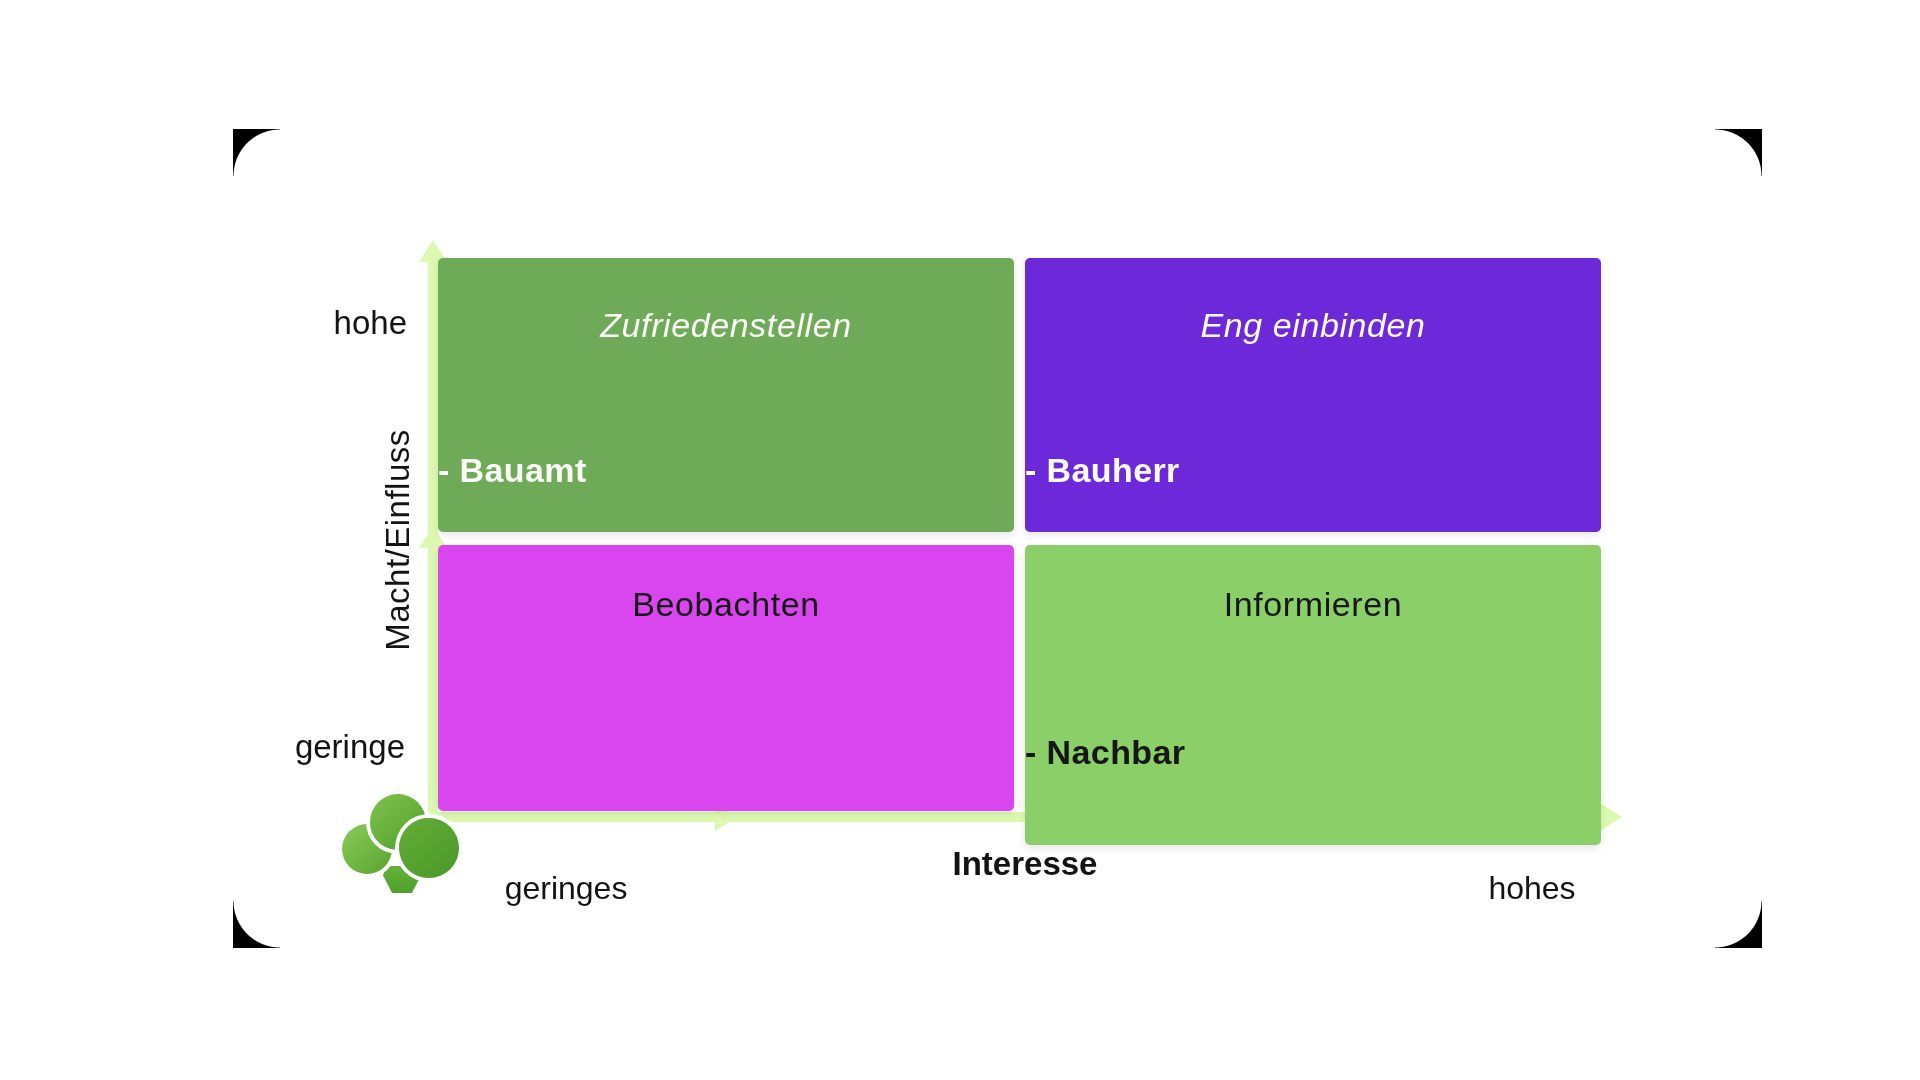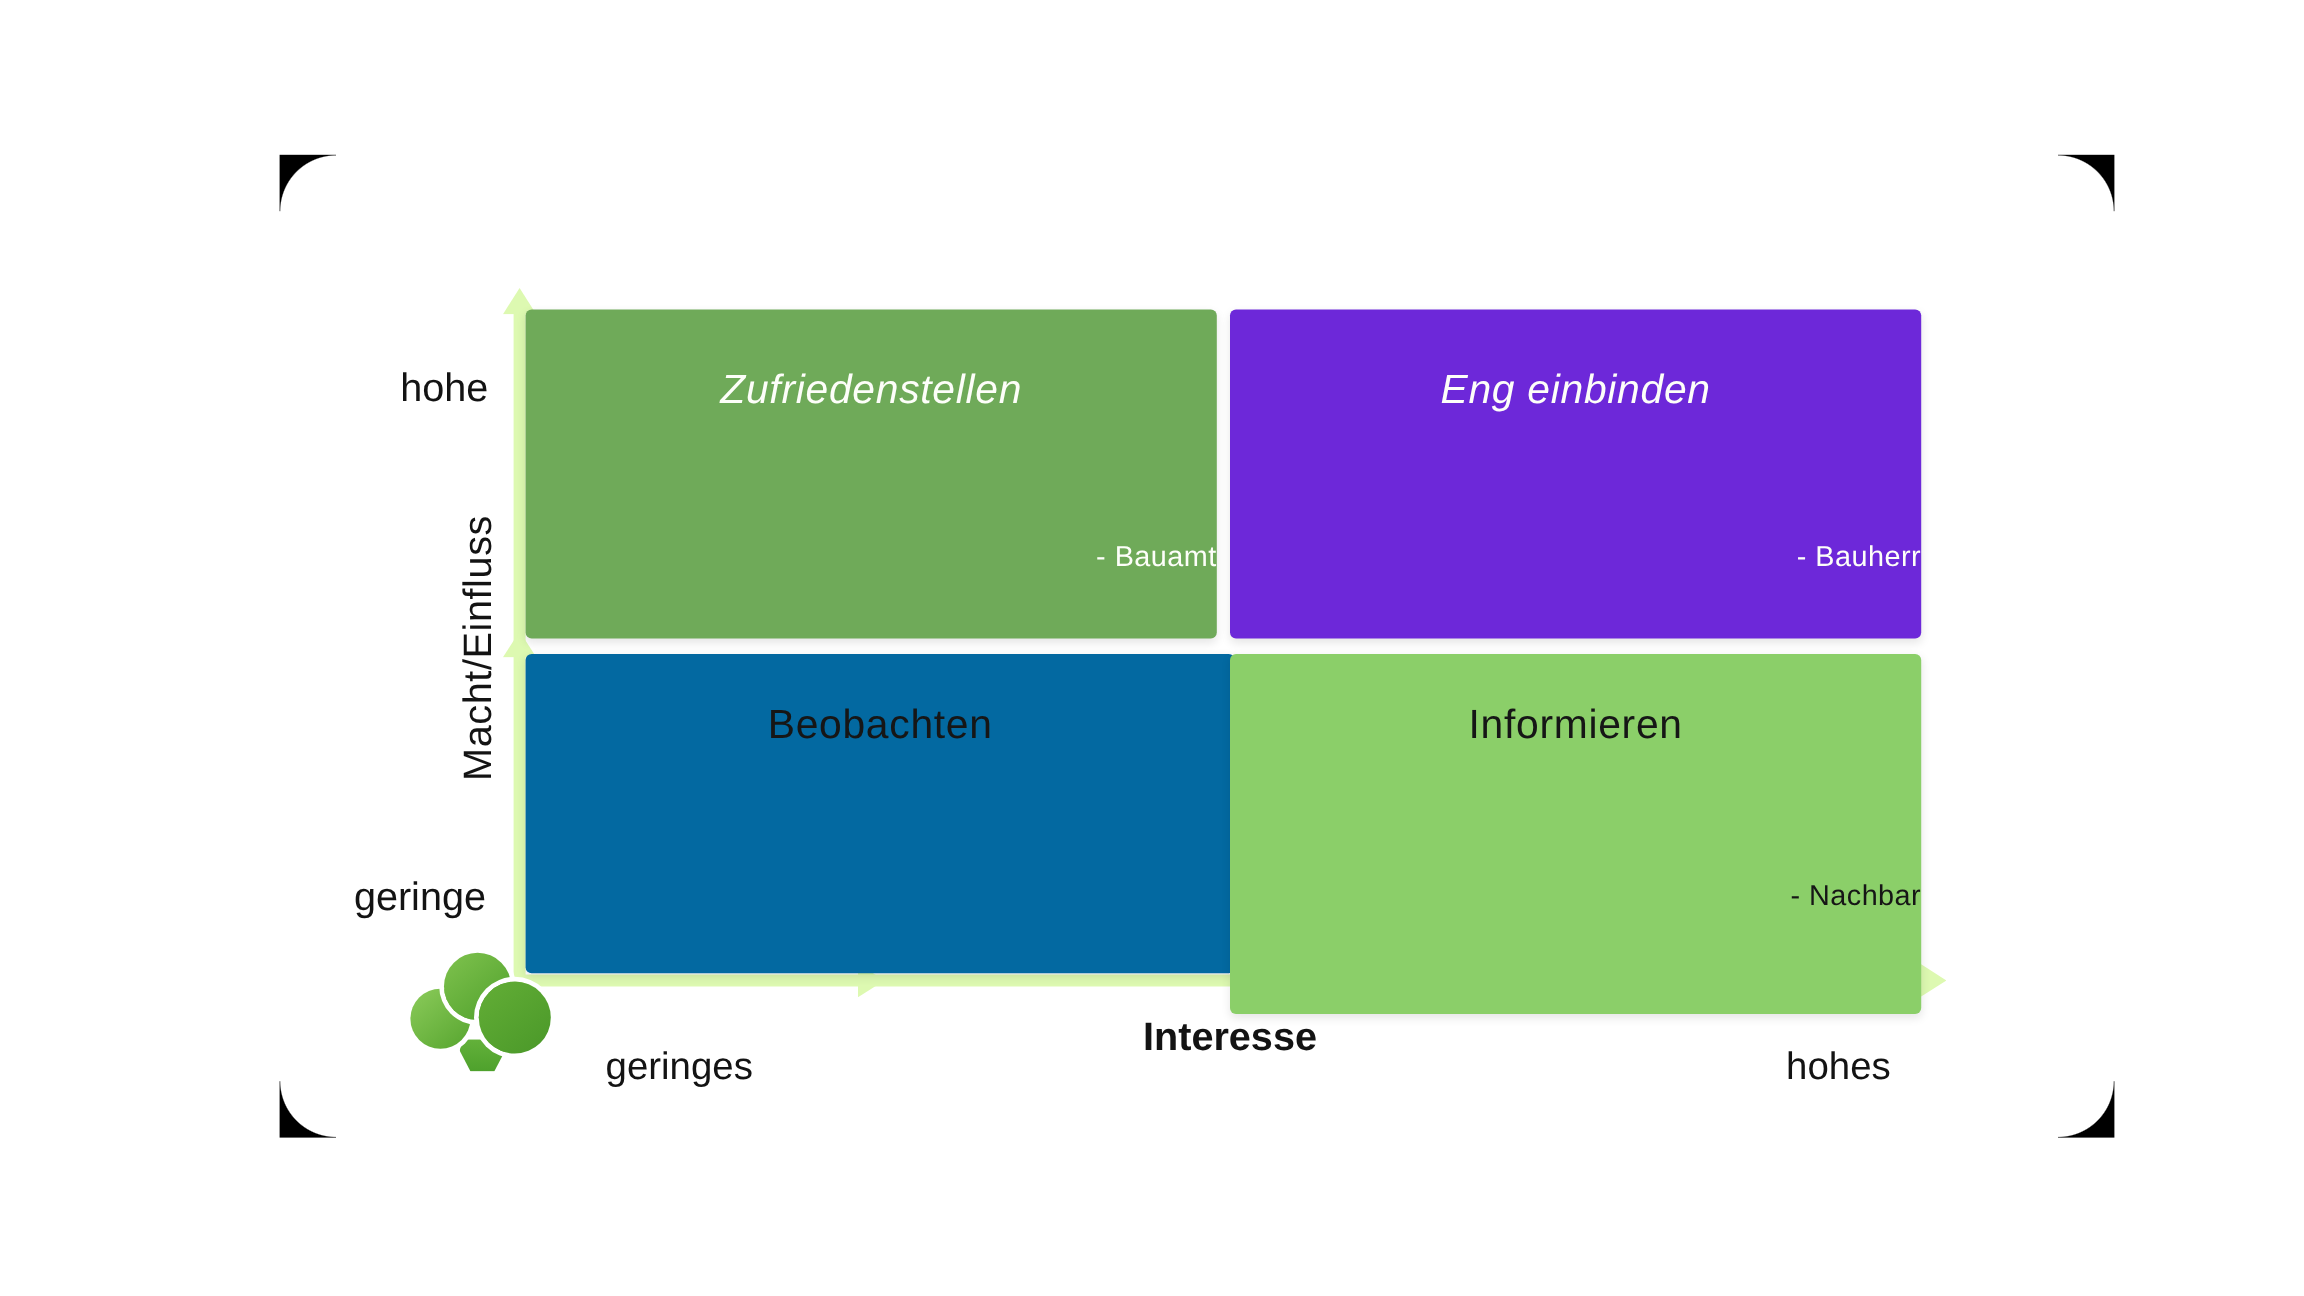--- a/index.html
+++ b/index.html
@@ -21,21 +21,21 @@
   .arrow-up{width:28px;height:22px;clip-path:polygon(50% 0,100% 100%,0 100%);}
   .arrow-right{width:22px;height:28px;clip-path:polygon(0 0,100% 50%,0 100%);}
   .arr-y-top{left:419px;top:240px;}
   .arr-y-mid{left:419px;top:526px;}
   .arr-x-mid1{left:715px;top:803px;}
   .arr-x-mid2{left:1305px;top:803px;}
   .arr-x-end{left:1600px;top:803px;}
   
   .quad{position:absolute;border-radius:5px;box-shadow:0 3px 8px rgba(0,0,0,0.10);}
   .quad .q-title{position:absolute;left:0;right:0;text-align:center;font-size:34px;font-weight:500;letter-spacing:0.6px;}
-  .quad .q-item{position:absolute;left:0;right:0;text-align:right;font-size:24px;font-weight:400;letter-spacing:0.4px;}
+  .quad .q-item{position:absolute;left:0;right:0;text-align:left;font-size:34px;font-weight:700;letter-spacing:0.4px;}
   .q-tl{left:438px;top:258px;width:576px;height:274px;}
   .q-tr{left:1025px;top:258px;width:576px;height:274px;}
   .q-bl{left:438px;top:545px;width:576px;height:266px;}
   .q-br{left:1025px;top:545px;width:576px;height:300px;}
   .q-tl .q-title,.q-tr .q-title{top:48px;color:#fdfef9;font-style:italic;}
   .q-tl .q-item,.q-tr .q-item{top:193px;color:#fdfef9;}
   .q-bl .q-title,.q-br .q-title{top:40px;color:#161616;}
   .q-br .q-item{top:188px;color:#161616;}
   
   .lbl{position:absolute;font-size:33px;font-weight:400;color:#131313;white-space:nowrap;}
@@ -75,21 +75,21 @@
   <div class="arrow arrow-right arr-x-end"></div>
 
   <div class="quad q-tl" style="background-color: rgb(111, 170, 89);">
     <div class="q-title">Zufriedenstellen</div>
     <div class="q-item">- Bauamt</div>
   </div>
   <div class="quad q-tr" style="background-color: #6d28d9;">
     <div class="q-title">Eng einbinden</div>
     <div class="q-item">- Bauherr</div>
   </div>
-  <div class="quad q-bl" style="background-color: #0369a1; padding-left: 15px;">
+  <div class="quad q-bl" style="background-color: #d946ef;">
     <div class="q-title">Beobachten</div>
   </div>
   <div class="quad q-br" style="background-color: rgb(139, 207, 105);">
     <div class="q-title">Informieren</div>
     <div class="q-item">- Nachbar</div>
   </div>
 
   <div class="lbl lbl-hohe">hohe</div>
   <div class="lbl lbl-geringe">geringe</div>
   <div class="lbl lbl-y-title">Macht/Einfluss</div>

